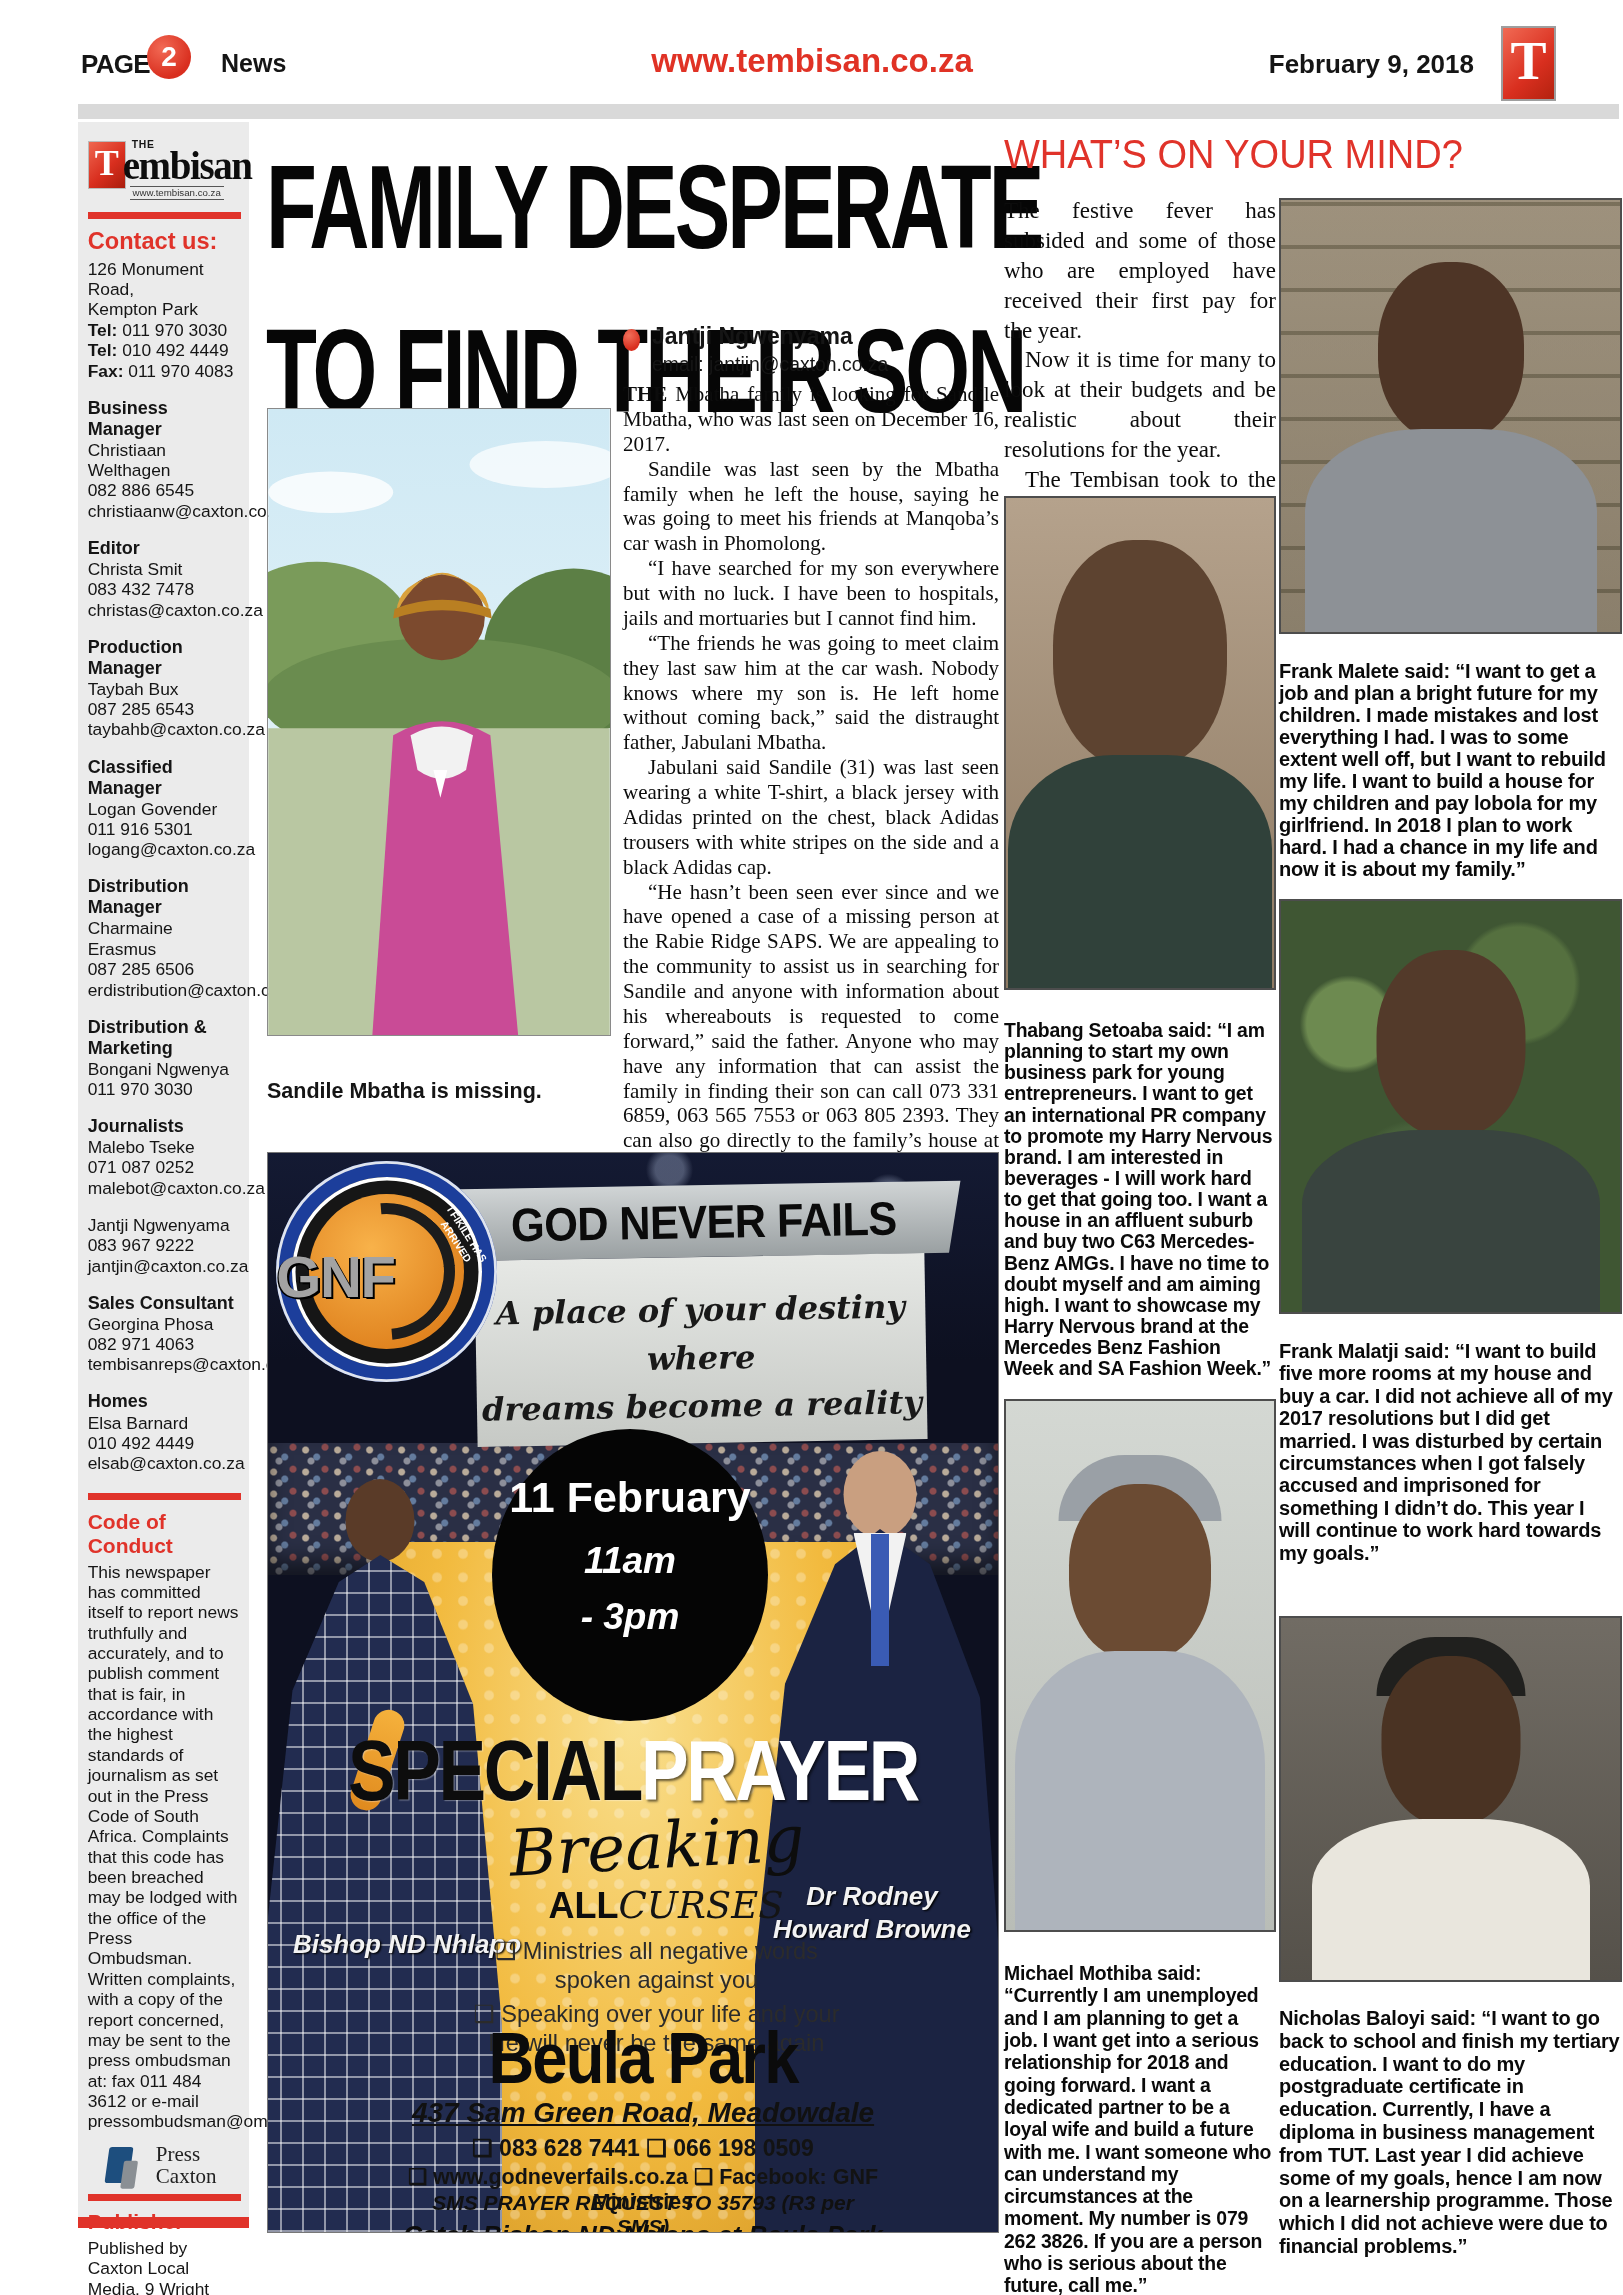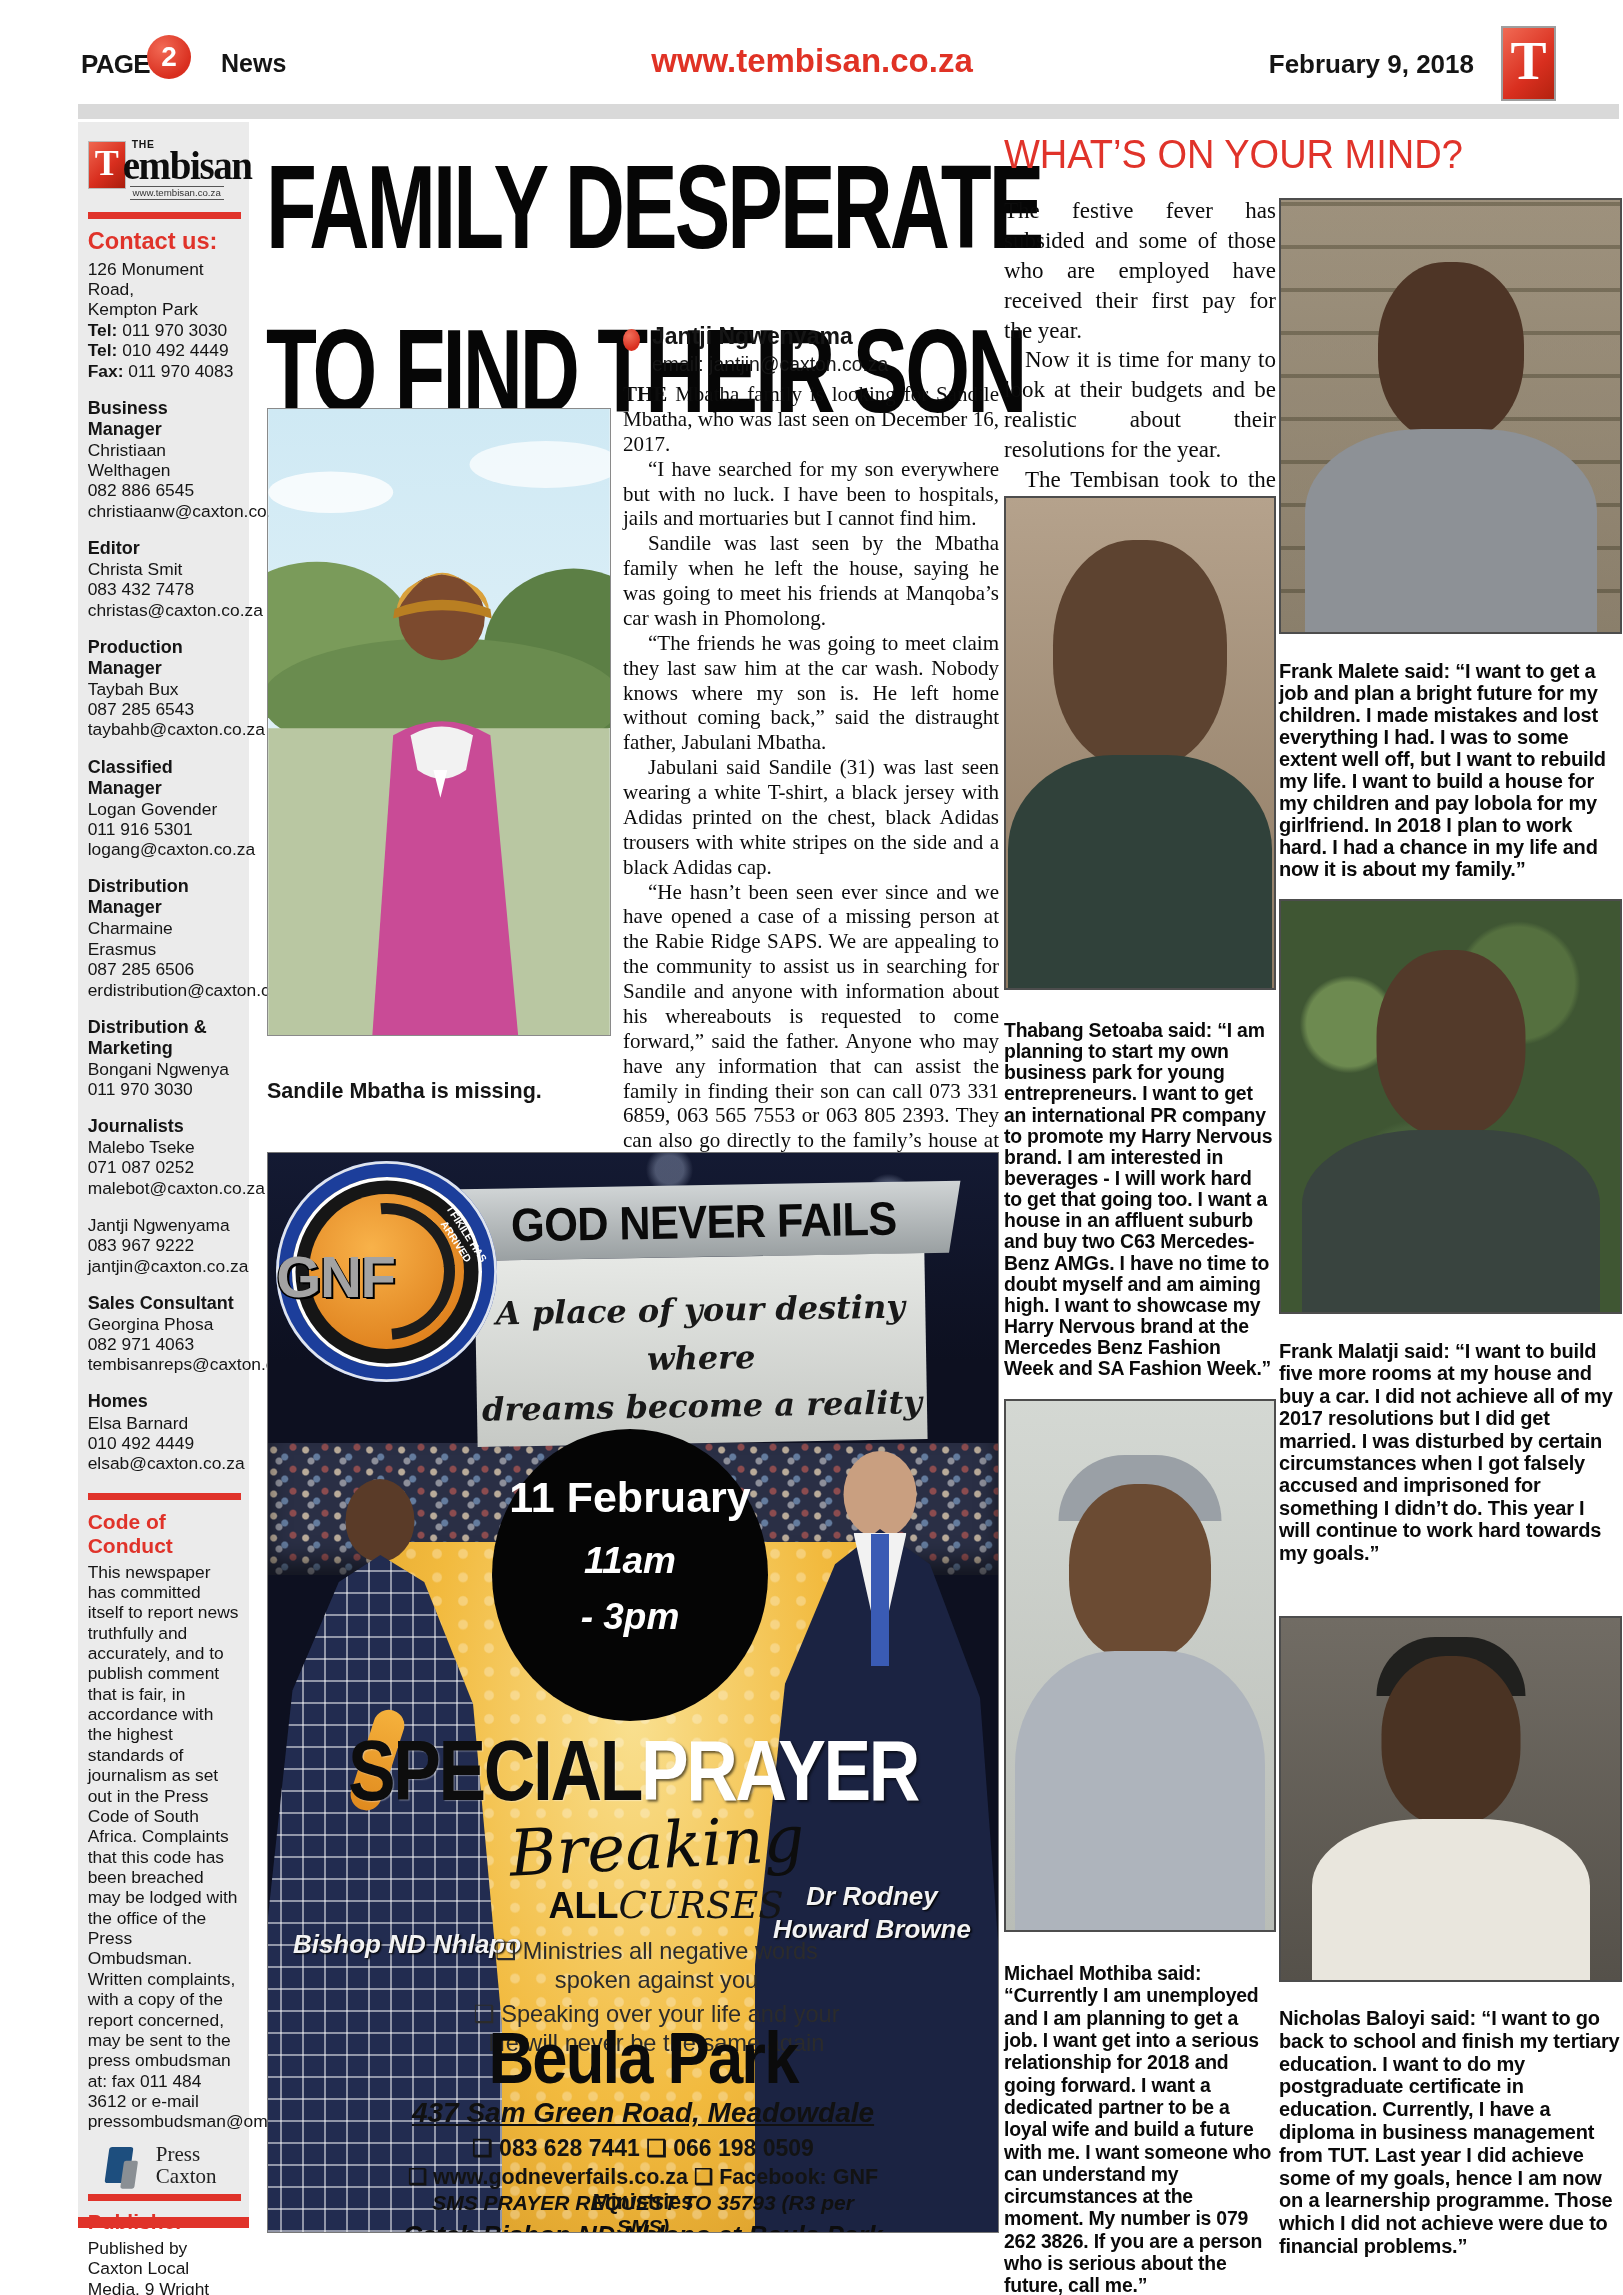--- a/index.html
+++ b/index.html
@@ -331,22 +331,22 @@
       <path d="M238,520 l10,40 l10,-40 z" fill="#ffffff"></path>
       <circle cx="250" cy="300" r="62" fill="#7c4a2e"></circle>
       <path d="M185,292 Q250,180 318,292 Q318,250 250,238 Q186,250 185,292 Z" fill="#daa13c"></path>
       <path d="M182,288 Q250,262 320,288 L322,302 Q250,278 180,302 Z" fill="#b97f22"></path>
     </svg>
   </div>
   <div class="caption">Sandile Mbatha is missing.</div>
 
   <div class="article">
     <p class="first"><b>THE</b><span> Mbatha family is looking for Sandile Mbatha, who was last seen on December 16, 2017.</span></p>
+    <p>Sandile was last seen by the Mbatha family when he left the house, saying he was going to meet his friends at Manqoba’s car wash in Phomolong.</p>
     <p>“I have searched for my son everywhere but with no luck. I have been to hospitals, jails and mortuaries but I cannot find him.</p>
-    <p>Sandile was last seen by the Mbatha family when he left the house, saying he was going to meet his friends at Manqoba’s car wash in Phomolong.</p>
     <p>“The friends he was going to meet claim they last saw him at the car wash. Nobody knows where my son is. He left home without coming back,” said the distraught father, Jabulani Mbatha.</p>
     <p>Jabulani said Sandile (31) was last seen wearing a white T-shirt, a black jersey with Adidas printed on the chest, black Adidas trousers with white stripes on the side and a black Adidas cap.</p>
     <p>“He hasn’t been seen ever since and we have opened a case of a missing person at the Rabie Ridge SAPS.  We are appealing to the community to assist us in searching for Sandile and anyone with information about his whereabouts is requested to come forward,” said the father. Anyone who may have any information that can assist the family in finding their son can call 073 331 6859, 063 565 7553 or 063 805 2393. They can also go directly to the family’s house at 1035 Tinzi Street, Phomolong Section.</p>
   </div>
 
   <div class="vox-h">WHAT’S ON YOUR MIND?</div>
   <div class="vox-intro">
     <p class="first">The festive fever has subsided and some of those who are employed have received their first pay for the year.</p>
     <p>Now it is time for many to look at their budgets and be realistic about their resolutions for the year.</p>
     <p>The Tembisan took to the streets to hear some of the plans residents have for 2018.</p>

